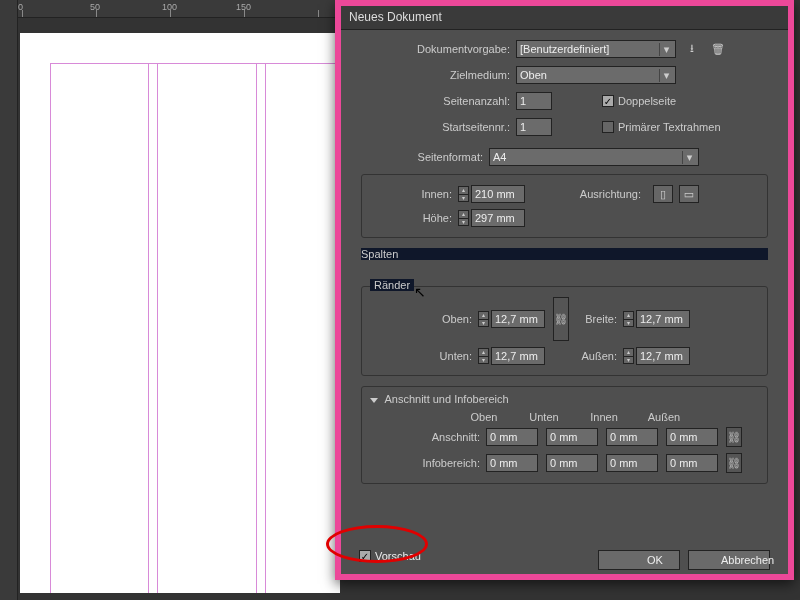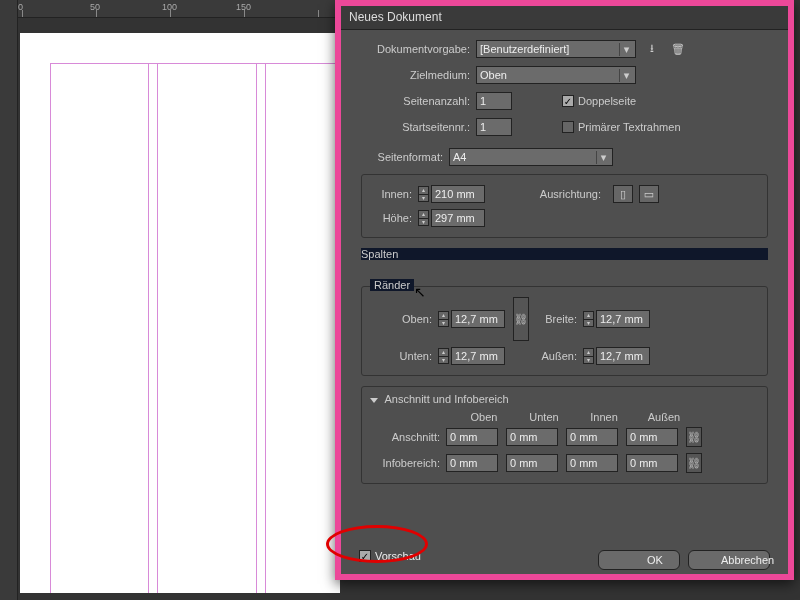--- a/index.html
+++ b/index.html
@@ -80,20 +80,21 @@
   }
   .dcontent {
     padding: 10px 20px 8px 20px;
     flex: 1;
   }
 
   .row {
     display: flex;
     align-items: center;
     margin-bottom: 8px;
+    margin-left: 40px;
   }
   .label {
     color: #ccc;
     text-align: right;
     padding-right: 6px;
   }
   .label.w1 { width: 115px; }
 
   .select, .input {
     background: #6b6b6b;
@@ -203,21 +204,21 @@
   }
   .btn {
     width: 82px; height: 20px;
     background: #6a6a6a;
     border: 1px solid #222;
     color: #eee;
     text-align: center;
     line-height: 18px;
     margin-left: 8px;
     cursor: pointer;
-    border-radius:6px;
+    border-radius:0;
     padding-left:32px;
   }
   .preview {
     position: absolute;
     left: 18px;
     bottom: 12px;
     display: flex;
     align-items: center;
     color: #eee;
   }
@@ -299,21 +300,21 @@
       <input class="input narrow" value="1" style="">
       <div style="width:50px"></div>
       <span class="checkbox unchecked"></span>
       <span>Primärer Textrahmen</span>
     </div>
 
     <div style="height:4px"></div>
 
     <div class="row">
       <div class="label" style="width:88px">Seitenformat:</div>
-      <div class="select" style="width:164px">
+      <div class="select" style="width:210px">
         <span>A4</span>
           <span class="arrow">▾</span>
       </div>
     </div>
     <div class="group">
       <div class="row" style="margin-bottom:6px">
         <div class="label" style="width:46px">Innen:</div>
         <span class="stepper">
             <span>▴</span>
             <span>▾</span>

